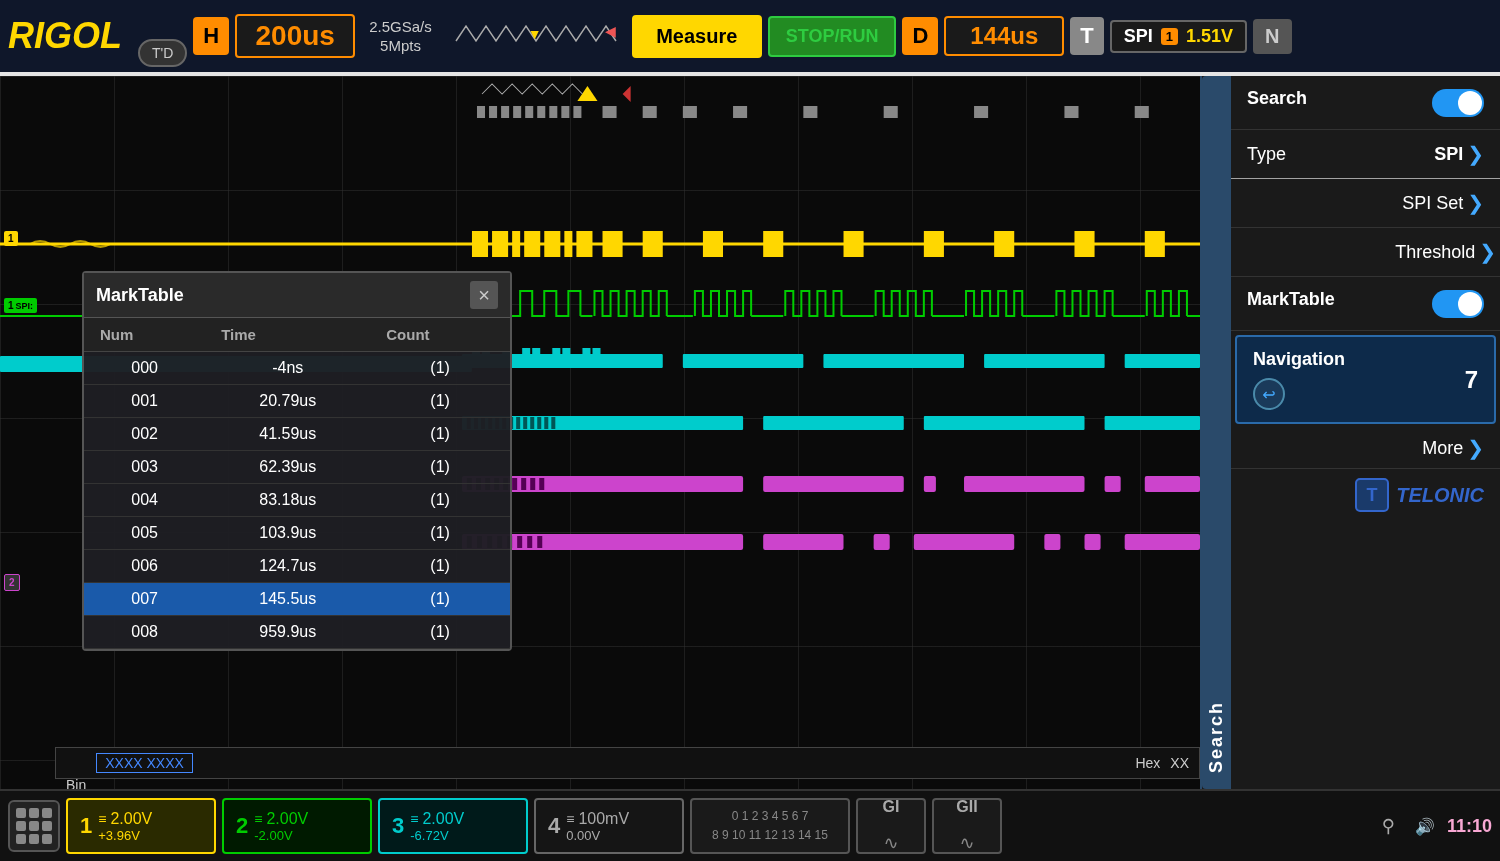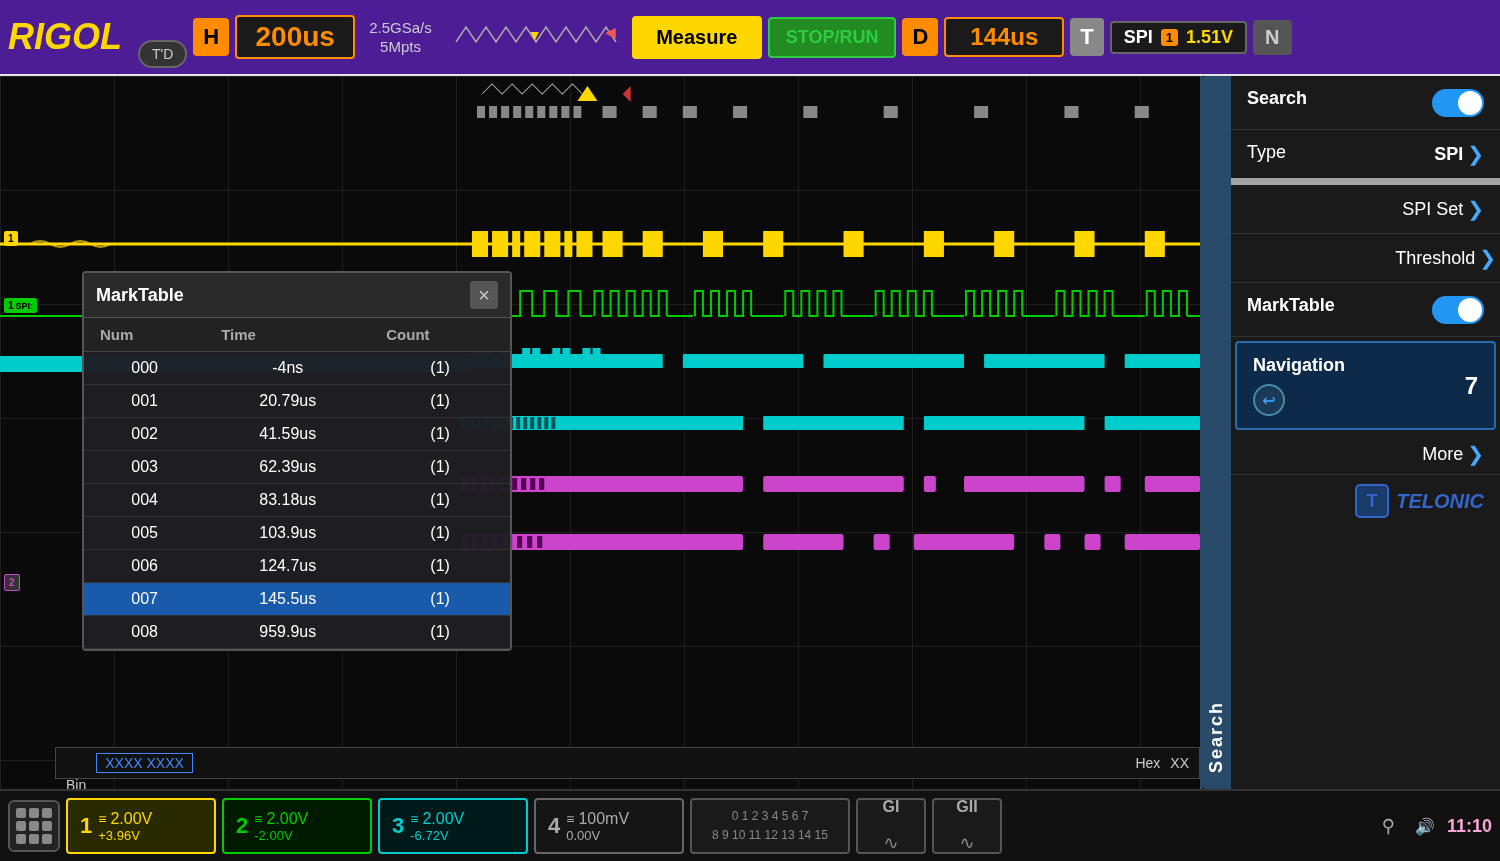--- a/index.html
+++ b/index.html
@@ -10,22 +10,22 @@
       font-family: Arial, sans-serif;
       overflow: hidden;
       position: relative;
     }
 
     
     #top-bar {
       display: flex;
       align-items: center;
       height: 76px;
-      background: #4c1d95;
-      border-bottom: 2px solid #e5e5e5;
+      background: #0f172a;
+      border-bottom: 4px solid #e5e5e5;
       padding: 0 8px;
       gap: 6px;
     }
 
     .rigol-logo {
       color: #FFD700;
       font-size: 36px;
       font-weight: 900;
       font-style: italic;
       margin-right: 10px;
@@ -273,23 +273,24 @@
       background: #fff;
       border-radius: 50%;
       position: absolute;
       top: 2px;
       right: 2px;
       transition: right 0.2s;
     }
 
     .panel-type-row {
       display: flex;
+      align-items: center;
       justify-content: space-between;
       padding: 12px 16px;
-      border-bottom: 7px solid #a3a3a3;
+      border-bottom: 1px solid #a3a3a3;
     }
 
     .panel-label {
       color: #fff;
       font-size: 18px;
     }
 
     .panel-value {
       color: #fff;
       font-size: 18px;

